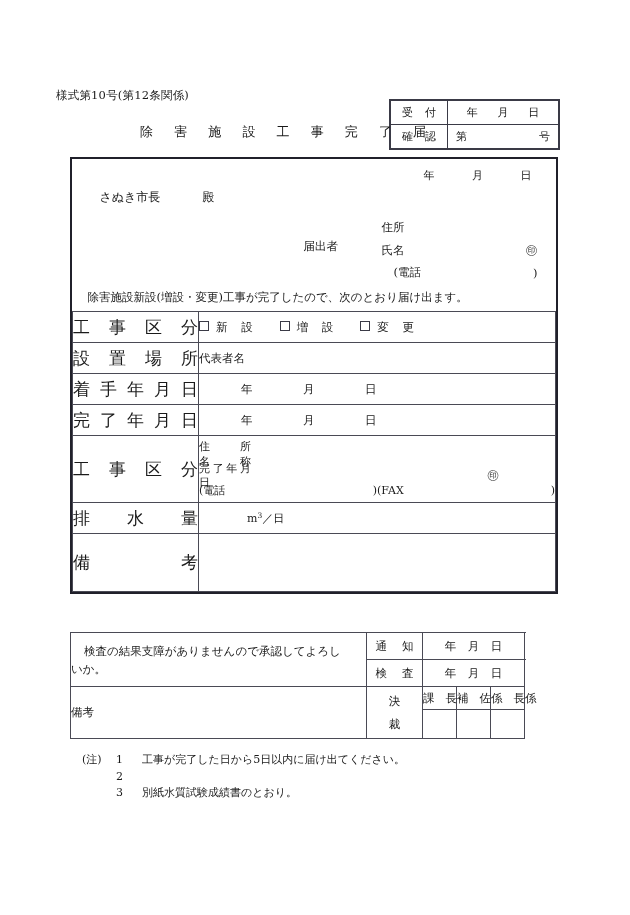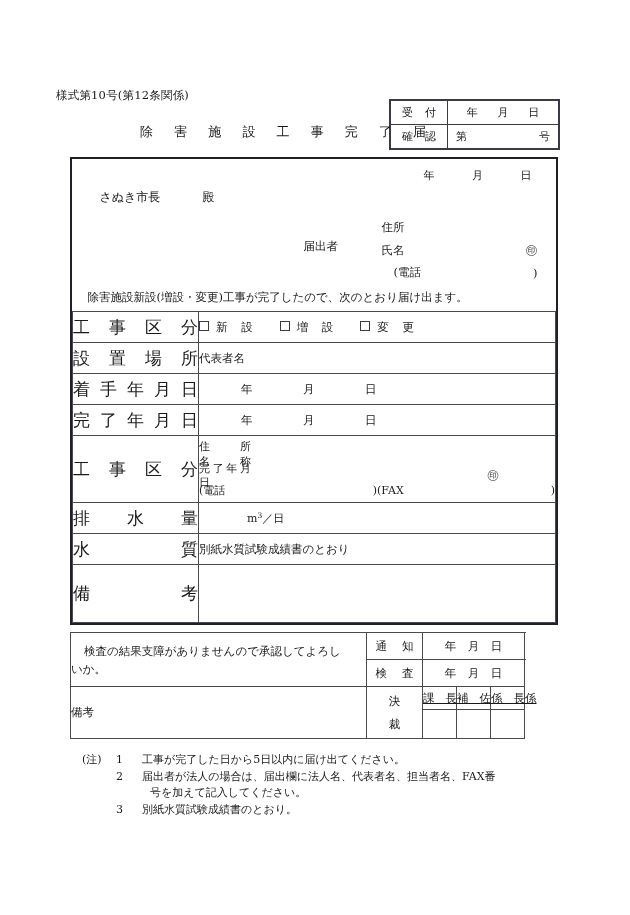--- a/index.html
+++ b/index.html
@@ -257,21 +257,20 @@
     text-align: center;
     font-size: 11.5px;
     line-height: 23px;
     padding: 0;
   }
   .kessai-inner { display: block; }
   td.appr-head {
     height: 22px;
     text-align: center;
     font-size: 11.5px;
-    text-decoration: underline;
   }
   td.appr-head .just { width: 34px; margin: 0 auto; }
   td.appr-cell { height: 28px; }
 
   
   #notes {
     left: 82px;
     top: 752px;
     width: 480px;
     font-size: 11px;
@@ -448,28 +447,20 @@
 
       <tr>
         <td class="rowlabel">
           <span class="just">排水量</span>
         </td>
         <td class="rowval unit-cell">
           <span class="unit-inner"><span>m</span><sup>3</sup><span>／日</span></span>
         </td>
       </tr>
 
-      <tr>
-        <td class="rowlabel">
-          <span class="just">水質</span>
-        </td>
-        <td class="rowval">
-          <span>別紙水質試験成績書のとおり</span>
-        </td>
-      </tr>
 
       <tr>
         <td class="rowlabel remark-tall">
           <span class="just">備考</span>
         </td>
         <td class="rowval remark-tall"></td>
       </tr>
     </tbody>
       </table>
   </div>
@@ -549,26 +540,20 @@
 
   <div class="abs" id="notes">
     <div class="note-row">
       <span class="note-paren">(注)</span>
       <span class="note-num">1</span>
       <span class="note-body">工事が完了した日から5日以内に届け出てください。</span>
     </div>
     <div class="note-row">
       <span class="note-paren"></span>
       <span class="note-num">2</span>
-      <span class="note-body">届出者が法人の場合は、届出欄に法人名、代表者名、担当者名、FAX番</span>
-    </div>
-    <div class="note-row cont">
-      <span class="note-paren"></span>
-      <span class="note-num"></span>
-      <span class="note-body note-cont-indent">号を加えて記入してください。</span>
     </div>
     <div class="note-row">
       <span class="note-paren"></span>
       <span class="note-num">3</span>
       <span class="note-body">別紙水質試験成績書のとおり。</span>
     </div>
   </div>
 
 </div>
 

